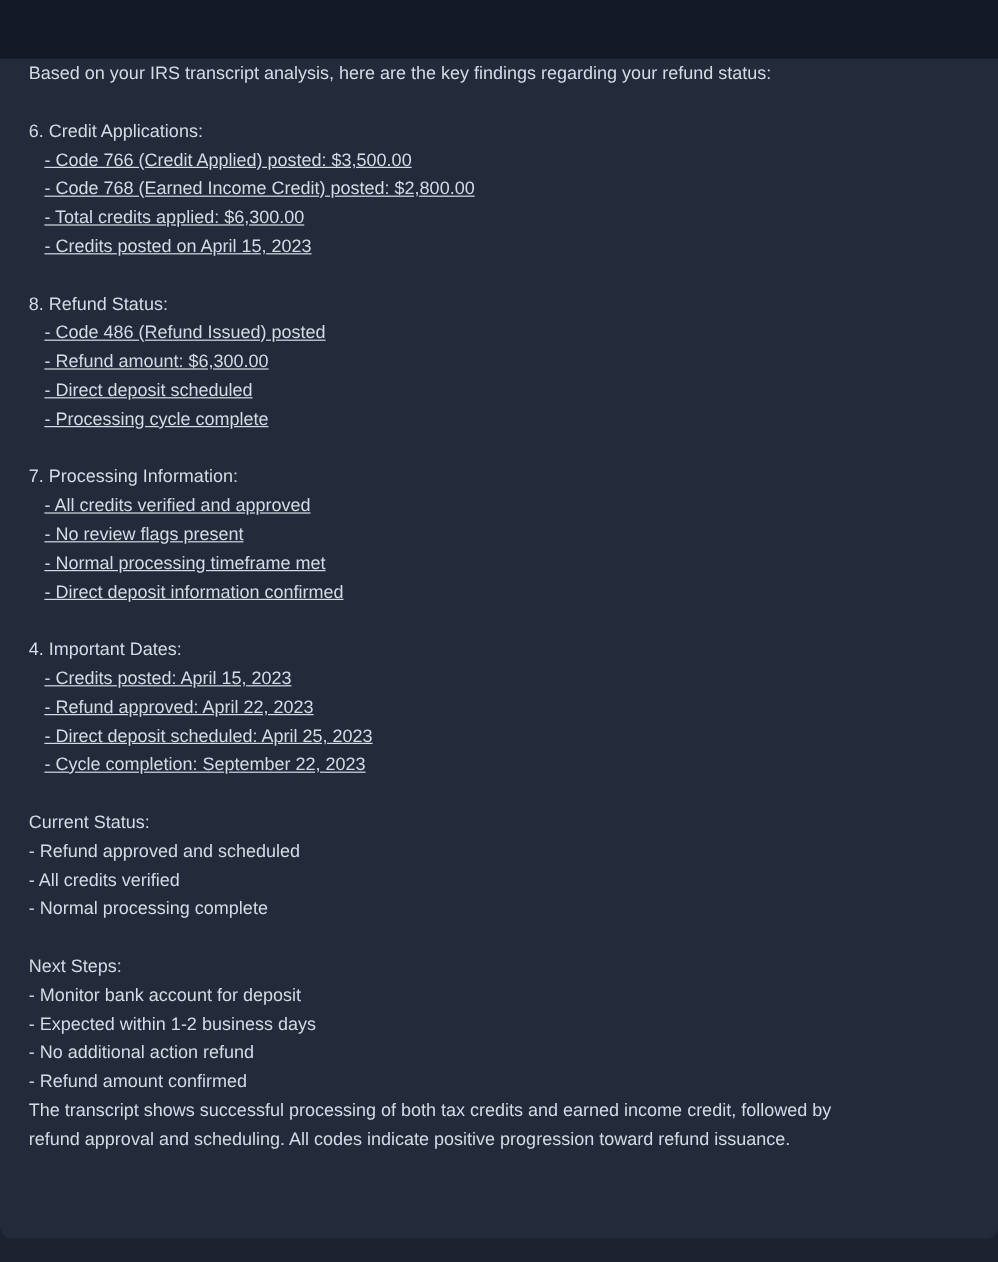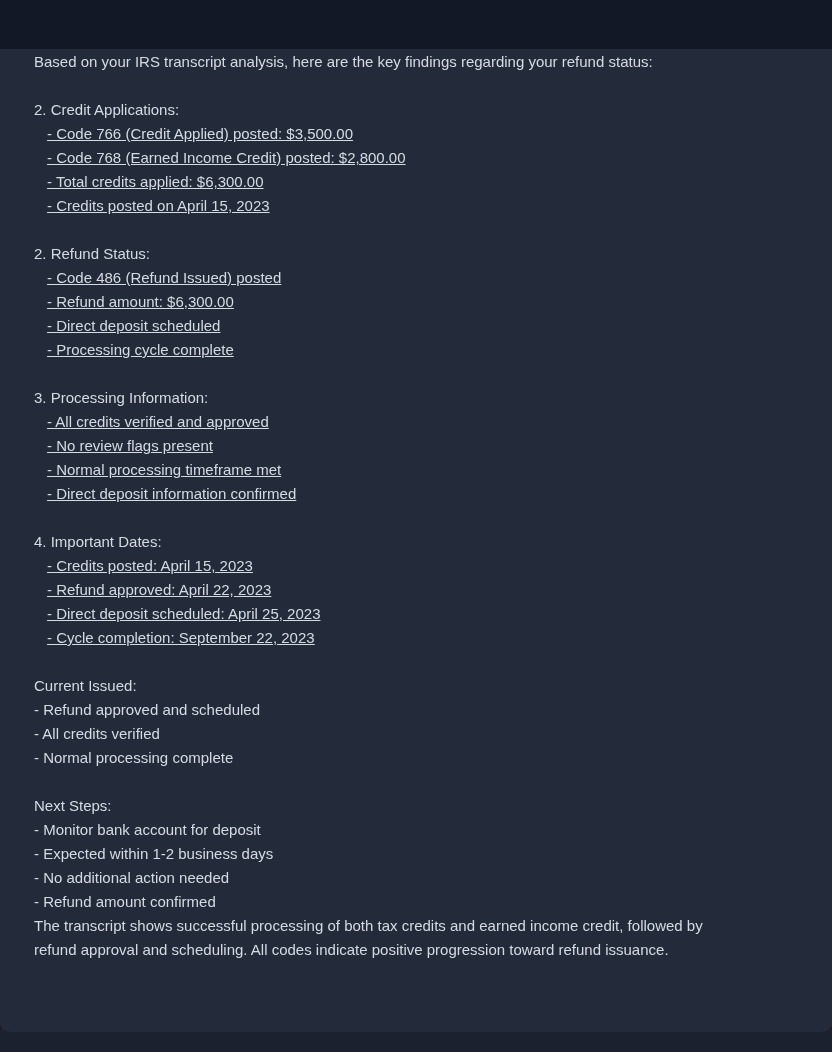--- a/index.html
+++ b/index.html
@@ -27,75 +27,75 @@
     width: 832px;
     height: 983px;
     background: var(--panel-bg);
     border-radius: 0 0 10px 10px;
     padding: 1px 24px 0 24px;
     color: var(--text);
     font-size: 15px;
     line-height: 24px;
     -webkit-font-smoothing: antialiased;
   }
-  .block { margin: 0 0 24px 10px; }
+  .block { margin: 0 0 24px 0; }
   .block:last-child { margin-bottom: 0; }
   .line { white-space: nowrap; }
   .line.indented { padding-left: 13px; text-decoration: underline; }
 </style>
 </head>
 <body>
 
 <div class="titlebar"></div>
 
 <div class="message-panel">
   <div class="block">
     <div class="line">Based on your IRS transcript analysis, here are the key findings regarding your refund status:</div>
   </div>
 
   <div id="sections">
       <div class="block">
-        <div class="line">2. Credit Applications:</div>
+        <div class="line">6. Credit Applications:</div>
         <div class="line indented">- Code 766 (Credit Applied) posted: $3,500.00</div>
         <div class="line indented">- Code 768 (Earned Income Credit) posted: $2,800.00</div>
         <div class="line indented">- Total credits applied: $6,300.00</div>
         <div class="line indented">- Credits posted on April 15, 2023</div>
       </div>
       <div class="block">
-        <div class="line">2. Refund Status:</div>
+        <div class="line">8. Refund Status:</div>
         <div class="line indented">- Code 486 (Refund Issued) posted</div>
         <div class="line indented">- Refund amount: $6,300.00</div>
         <div class="line indented">- Direct deposit scheduled</div>
         <div class="line indented">- Processing cycle complete</div>
       </div>
       <div class="block">
-        <div class="line">3. Processing Information:</div>
+        <div class="line">7. Processing Information:</div>
         <div class="line indented">- All credits verified and approved</div>
         <div class="line indented">- No review flags present</div>
         <div class="line indented">- Normal processing timeframe met</div>
         <div class="line indented">- Direct deposit information confirmed</div>
       </div>
       <div class="block">
         <div class="line">4. Important Dates:</div>
         <div class="line indented">- Credits posted: April 15, 2023</div>
         <div class="line indented">- Refund approved: April 22, 2023</div>
         <div class="line indented">- Direct deposit scheduled: April 25, 2023</div>
         <div class="line indented">- Cycle completion: September 22, 2023</div>
       </div>
       <div class="block">
-        <div class="line">Current Issued:</div>
+        <div class="line">Current Status:</div>
         <div class="line">- Refund approved and scheduled</div>
         <div class="line">- All credits verified</div>
         <div class="line">- Normal processing complete</div>
       </div>
       <div class="block">
         <div class="line">Next Steps:</div>
         <div class="line">- Monitor bank account for deposit</div>
         <div class="line">- Expected within 1-2 business days</div>
-        <div class="line">- No additional action needed</div>
+        <div class="line">- No additional action refund</div>
         <div class="line">- Refund amount confirmed</div>
       </div>
     </div>
 
   <div class="block">
     <div class="line">The transcript shows successful processing of both tax credits and earned income credit, followed by</div>
     <div class="line">refund approval and scheduling. All codes indicate positive progression toward refund issuance.</div>
   </div>
 </div>
 

